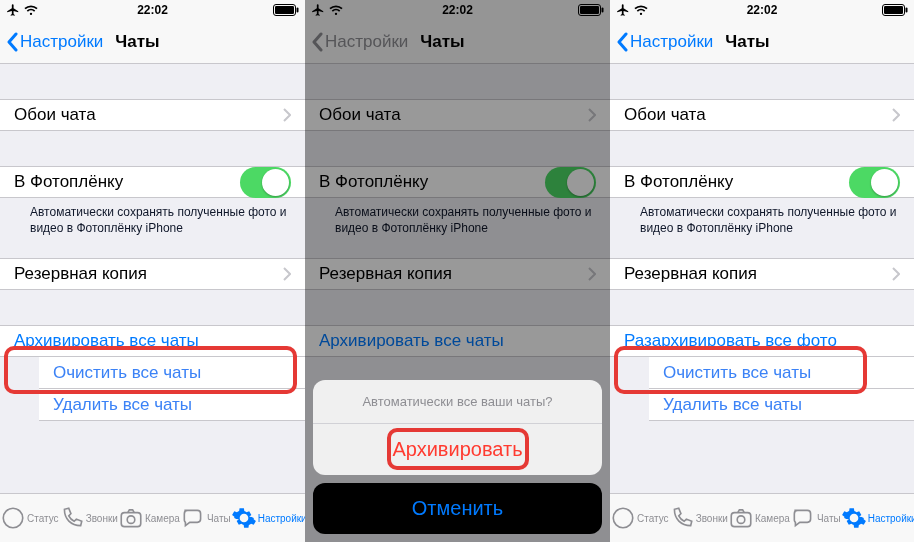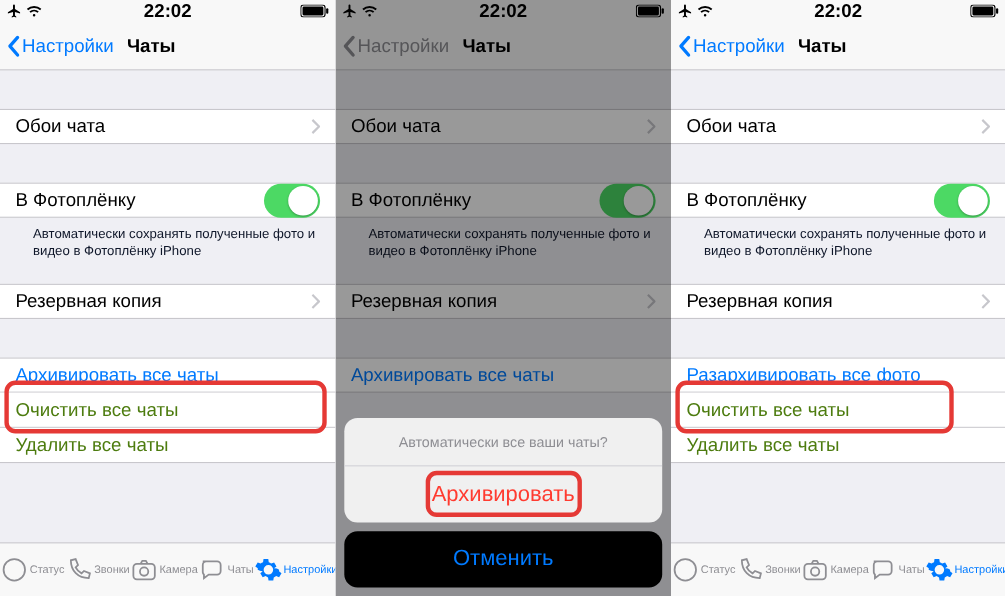--- a/index.html
+++ b/index.html
@@ -6,41 +6,41 @@
 body { background: #fff; width: 914px; height: 542px; overflow: hidden; }
 .stage { display: flex; width: 914px; height: 542px; }
 .phone { position: relative; height: 542px; background: #efeff4; overflow: hidden; }
 .phone:nth-child(1) { width: 305px; }
 .phone:nth-child(2) { width: 305px; }
 .phone:nth-child(3) { width: 304px; }
 
 .statusbar { height: 20px; background: #f8f8f8; display: flex; align-items: center; justify-content: space-between; padding: 0 6px; font-size: 12px; font-weight: 600; color: #000; }
 .sb-left { display: flex; align-items: center; gap: 4px; }
 .sb-left svg { display: block; }
-.sb-time { position: absolute; left: 0; right: 0; text-align: center; font-size: 17px; font-weight: 600; }
+.sb-time { position: absolute; left: 0; right: 0; text-align: center; font-size: 12px; font-weight: 600; }
 .sb-right svg { display: block; }
 
 .navbar { position: relative; height: 44px; background: #f8f8f8; border-bottom: 1px solid #c8c7cc; display: flex; align-items: center; }
 .nav-back { display: flex; align-items: center; gap: 2px; color: #007aff; font-size: 17px; padding-left: 6px; }
 .nav-back svg { display: block; }
 .nav-title { font-size: 17px; font-weight: 600; color: #000; padding-left: 12px; }
 
 .list { }
 .gap { height: 35px; }
 .gap-sm { height: 22px; }
 .cell { background: #fff; border-top: 1px solid #c8c7cc; border-bottom: 1px solid #c8c7cc; height: 32px; display: flex; align-items: center; padding: 0 14px; font-size: 17px; color: #000; position: relative; }
 .cell + .cell { border-top: none; }
 .cell .chev { margin-left: auto; color: #c7c7cc; }
 .cell .chev svg { display: block; }
 .toggle { margin-left: auto; width: 51px; height: 31px; background: #4cd964; border-radius: 16px; position: relative; }
 .toggle::after { content: ""; position: absolute; right: 2px; top: 2px; width: 27px; height: 27px; background: #fff; border-radius: 50%; box-shadow: 0 1px 2px rgba(0,0,0,.3); }
 .footnote { font-size: 12px; color: #0f172a; padding: 6px 14px 0 14px; line-height: 1.35; margin-left: 16px; }
 
 .link-blue { color: #007aff; }
-.link-red { color: #4d7c0f; }
+.link-red { color: #3b82f6; margin-left: 39px; }
 
 .tabbar { position: absolute; left: 0; right: 0; bottom: 0; height: 49px; background: #f8f8f8; border-top: 1px solid #c8c7cc; display: flex; }
 .tab { flex: 1; display: flex; flex-direction: row; align-items: center; justify-content: center; font-size: 10px; color: #8e8e93; gap: 1px; }
 .tab.active { color: #007aff; }
 .tab svg { display: block; }
 
 .highlight { position: absolute; border: 4px solid #e53935; border-radius: 10px; pointer-events: none; }
 
 .dim { position: absolute; inset: 0; background: rgba(0,0,0,.4); }
 

